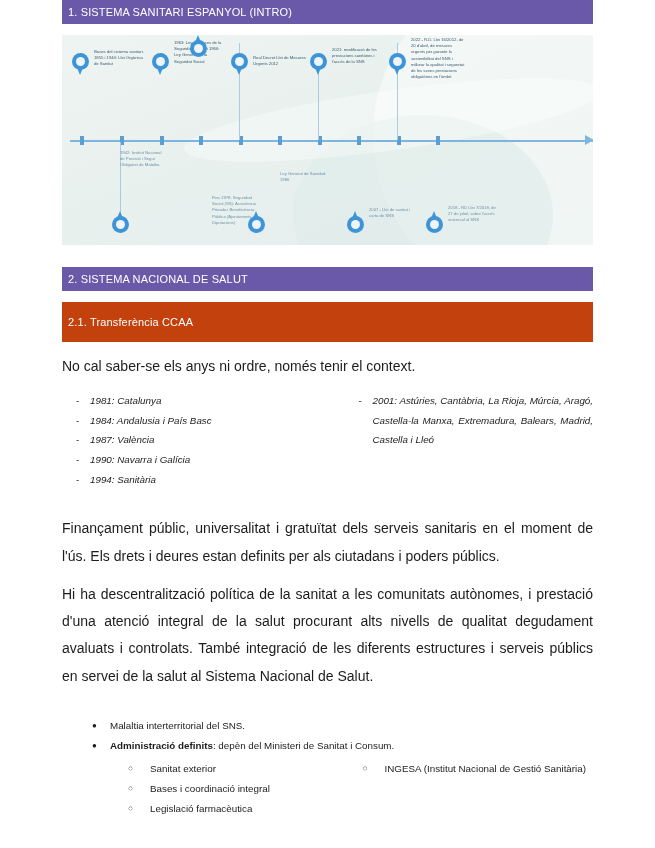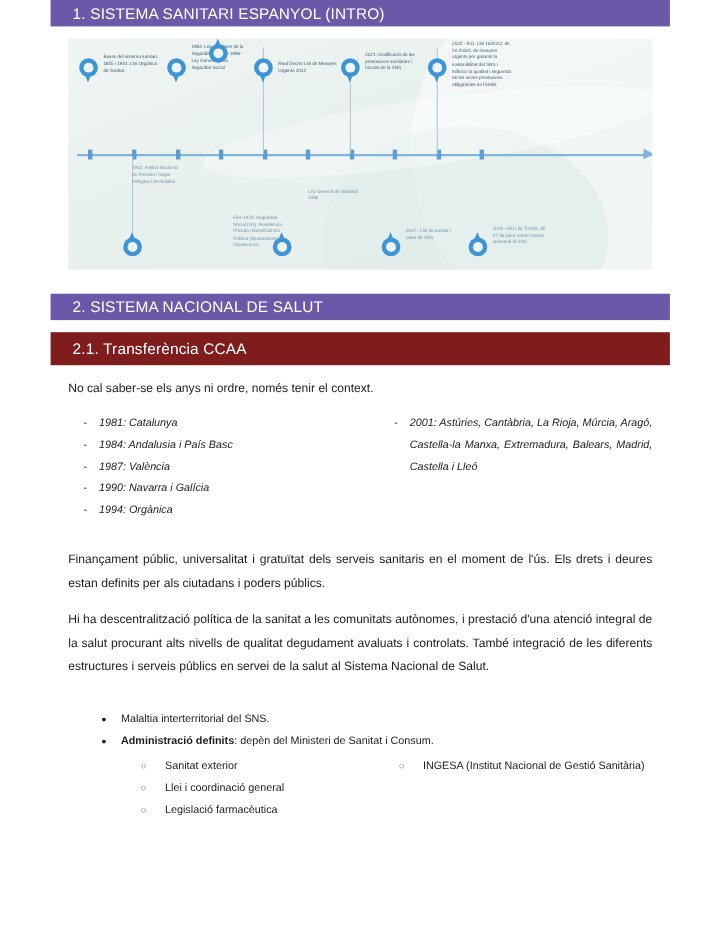--- a/index.html
+++ b/index.html
@@ -45,35 +45,35 @@
     right: 62px;
     top: 6px;
     font-size: 9.5px;
     font-weight: bold;
     color: #1a1a1a;
     letter-spacing: .1px;
   }
 
   
   .bar {
-    margin: 0 46px;
+    margin: 0 62px;
     color: #ffffff;
-    font-size: 14px;
+    font-size: 11px;
     letter-spacing: .15px;
     display: flex;
     align-items: center;
-    padding-left: 20px;
+    padding-left: 6px;
   }
   .bar-main { background: #6a59a8; height: 24px; }
-  .bar-sub  { background: #7f1d1d; height: 30px; }
+  .bar-sub  { background: #c2410c; height: 40px; }
 
   
   .body-text {
     margin: 0 62px;
-    font-size: 11px;
+    font-size: 14px;
     color: #1c1c1c;
     line-height: 1.95;
     text-align: justify;
   }
   .spacer-s { height: 11px; }
   .spacer-m { height: 15px; }
   .spacer-l { height: 22px; }
 
   
   .two-col {
@@ -358,21 +358,21 @@
       <div class="dash-item">
         <span class="dash-mark">-</span>
         <span class="dash-text">1987: València</span>
       </div>
       <div class="dash-item">
         <span class="dash-mark">-</span>
         <span class="dash-text">1990: Navarra i Galícia</span>
       </div>
       <div class="dash-item">
         <span class="dash-mark">-</span>
-        <span class="dash-text">1994: Orgànica</span>
+        <span class="dash-text">1994: Sanitària</span>
       </div>
     </div>
     <div class="col">
       <div class="dash-item">
         <span class="dash-mark">-</span>
         <span class="dash-text">2001: Astúries, Cantàbria, La Rioja, Múrcia, Aragó, Castella-la Manxa, Extremadura, Balears, Madrid, Castella i Lleó</span>
       </div>
     </div>
   </div>
 
@@ -397,21 +397,21 @@
     </div>
 
     <div class="sub-cols">
       <div class="col">
         <div class="b2">
           <span class="b2-mark">○</span>
           <span class="b2-text">Sanitat exterior</span>
         </div>
         <div class="b2">
           <span class="b2-mark">○</span>
-          <span class="b2-text">Llei i coordinació general</span>
+          <span class="b2-text">Bases i coordinació integral</span>
         </div>
         <div class="b2">
           <span class="b2-mark">○</span>
           <span class="b2-text">Legislació farmacèutica</span>
         </div>
       </div>
       <div class="col">
         <div class="b2">
           <span class="b2-mark">○</span>
           <span class="b2-text">INGESA (Institut Nacional de Gestió Sanitària)</span>

